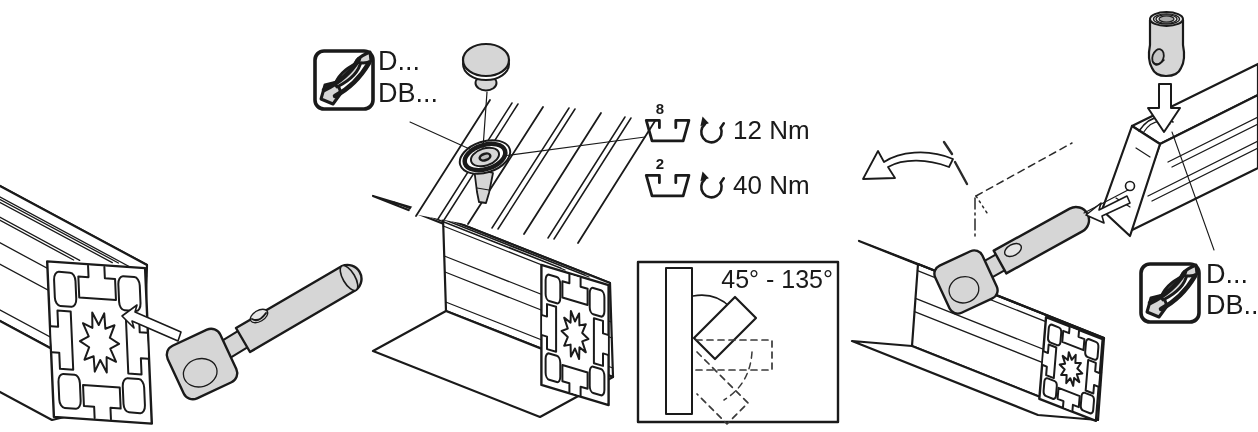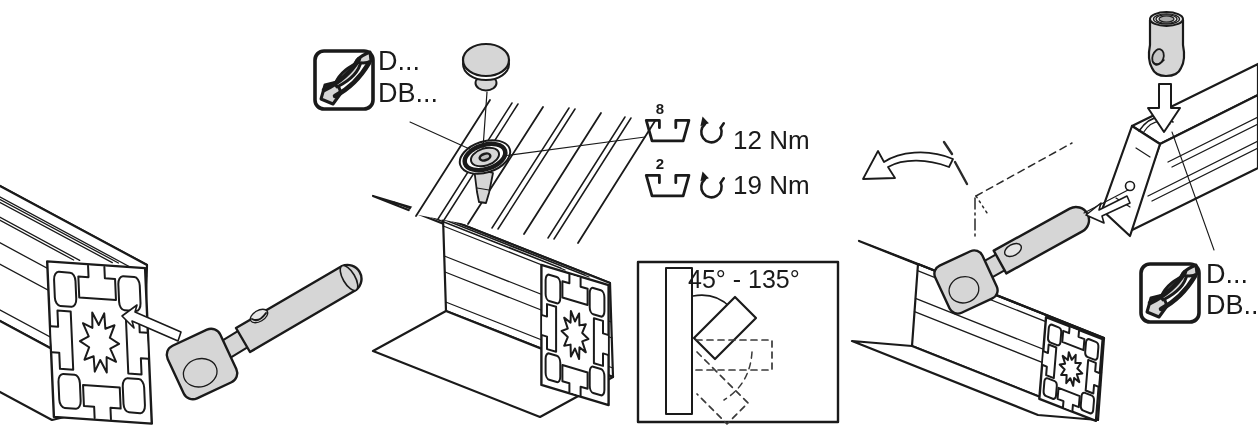--- a/index.html
+++ b/index.html
@@ -5,21 +5,21 @@
   html,body{margin:0;padding:0;background:#fff;}
   #canvas{
     position:relative;width:1258px;height:432px;background:#fff;overflow:hidden;
     font-family:"Liberation Sans", sans-serif;color:#1a1a1a;
   }
   #art{position:absolute;left:0;top:0;}
   .lbl{position:absolute;white-space:nowrap;line-height:1.1;}
   .part-lbl{font-size:27px;}
   .torque-val{font-size:26px;}
   .slot-size{font-size:15px;font-weight:bold;text-align:center;}
-  .angle-lbl{font-size:25px;text-align:left;}
+  .angle-lbl{font-size:25px;text-align:right;}
 </style>
 </head>
 <body>
 
 <div id="canvas">
 
 <svg id="art" width="1258" height="432" viewBox="0 0 1258 432" stroke="#1a1a1a" fill="none" stroke-linejoin="round" stroke-linecap="round">
 
   <defs>
 
@@ -189,23 +189,23 @@
   </g>
 
   <use href="#drillicon" transform="translate(312,48)"></use>
   <use href="#drillicon" transform="translate(1138,261)"></use>
 </svg>
 
 <div class="lbl part-lbl" style="left:378px;top:47px;">D...</div>
 <div class="lbl part-lbl" style="left:378px;top:79px;">DB...</div>
 
 <div class="lbl slot-size" style="left:645px;top:101px;width:30px;">8</div>
-<div class="lbl torque-val" style="left:733px;top:116px;margin-top:10px;">12 Nm</div>
+<div class="lbl torque-val" style="left:733px;top:116px;">12 Nm</div>
 
 <div class="lbl slot-size" style="left:643px;top:156px;width:34px;">2</div>
-<div class="lbl torque-val" style="left:733px;top:171px;">19 Nm</div>
+<div class="lbl torque-val" style="left:733px;top:171px;">40 Nm</div>
 
 <div class="lbl angle-lbl" style="left:688px;top:266px;width:145px;">45° - 135°</div>
 
 <div class="lbl part-lbl" style="left:1206px;top:260px;">D...</div>
 <div class="lbl part-lbl" style="left:1206px;top:291px;">DB...</div>
 
 </div>
 
 </body></html>

